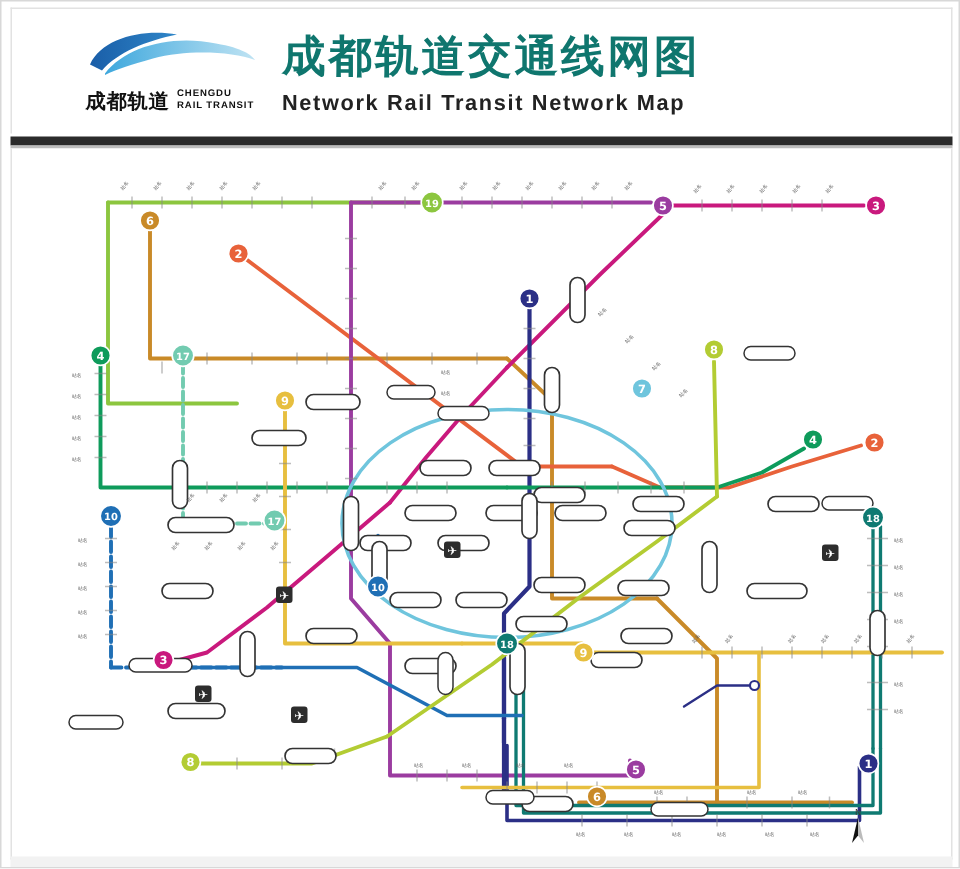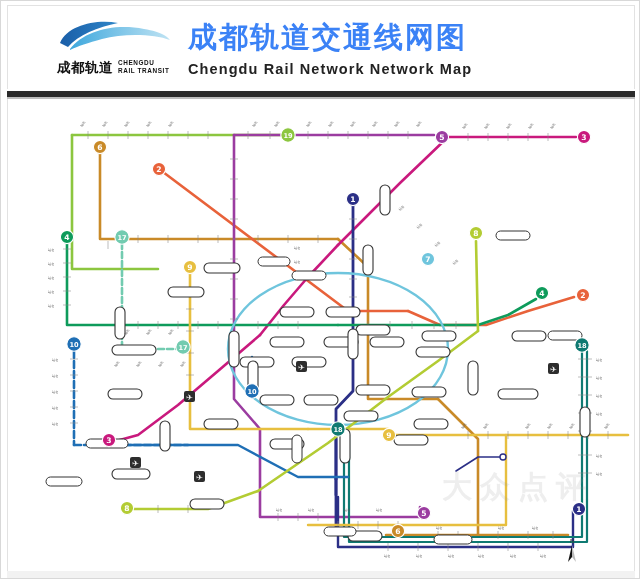--- a/index.html
+++ b/index.html
@@ -10,21 +10,21 @@
   .header{position:absolute;left:6px;top:4px;width:628px;height:84px;background:#fff;
           border-left:1px solid #e2e2e2;border-right:1px solid #e2e2e2;border-top:1px solid #e2e2e2;
           display:flex;align-items:center;box-sizing:border-box;}
   .logo-wrap{position:relative;width:116px;height:62px;margin-left:48px;flex:0 0 auto;}
   .logo-swoosh{position:absolute;left:2px;top:2px;width:112px;height:36px;}
   .logo-cn{position:absolute;left:1px;top:42px;font-size:13.5px;font-weight:bold;color:#111;letter-spacing:.5px;
            font-family:"DejaVu Sans",sans-serif;}
   .logo-en{position:absolute;left:62px;top:42px;line-height:8px;}
   .logo-en div{font-size:6.4px;font-weight:bold;color:#111;letter-spacing:.6px;}
   .title-block{margin-left:16px;}
-  .title-cn{font-size:29px;font-weight:bold;color:#3b82f6;letter-spacing:2px;font-family:"DejaVu Sans",sans-serif;}
+  .title-cn{font-size:29px;font-weight:bold;color:#0f766e;letter-spacing:2px;font-family:"DejaVu Sans",sans-serif;}
   .title-en{font-size:14.5px;font-weight:bold;color:#222;letter-spacing:1.1px;margin-top:3px;}
   .hr-dark{position:absolute;left:6px;top:90px;width:628px;height:6px;background:#2b2b2b;}
   .hr-dark:after{content:"";position:absolute;left:0;top:6px;width:100%;height:2px;background:#bdbdbd;}
 
   
   .mapframe{position:absolute;left:6px;top:98px;width:628px;height:474px;background:#fff;overflow:hidden;
             border-left:1px solid #e2e2e2;border-right:1px solid #e2e2e2;border-bottom:1px solid #e2e2e2;box-sizing:border-box;}
   svg.map{position:absolute;left:0;top:0;width:628px;height:474px;}
 
   
@@ -55,21 +55,21 @@
         <path d="M12,30 C26,12 56,4 86,10 C104,13 110,18 112,21 C96,15 66,14 44,20 C30,24 20,27 12,31 Z" fill="url(#lg2)"></path>
       </svg>
       <div class="logo-cn">成都轨道</div>
       <div class="logo-en">
         <div>CHENGDU</div>
         <div>RAIL TRANSIT</div>
       </div>
     </div>
     <div class="title-block">
       <div class="title-cn">成都轨道交通线网图</div>
-      <div class="title-en">Chengdu Rail Network Network Map</div>
+      <div class="title-en">Network Rail Transit Network Map</div>
     </div>
   </div>
   <div class="hr-dark"></div>
 
   <div class="mapframe">
     <svg class="map" viewBox="0 0 628 474">
       <g fill="none" stroke-linecap="round" stroke-linejoin="round">
 
         <path d="M64,36 L276,36" stroke="#8cc63f" stroke-width="2.6"></path>
         <path d="M64,36 L64,170 L150,170" stroke="#8cc63f" stroke-width="2.6"></path>
@@ -352,21 +352,20 @@
           <text x="390" y="434.9" text-anchor="middle" font-size="7.6" font-weight="bold" fill="#ffffff" font-family="DejaVu Sans, sans-serif">6</text>
           <circle cx="571" cy="410" r="6.6" fill="#2b2f86" stroke="#ffffff" stroke-width="1.1"></circle>
           <text x="571" y="412.9" text-anchor="middle" font-size="7.6" font-weight="bold" fill="#ffffff" font-family="DejaVu Sans, sans-serif">1</text>
         </g>
 
       <g>
         <text x="574" y="536" font-size="5" fill="#333" text-anchor="middle" font-family="DejaVu Sans, sans-serif">N</text>
       </g>
     </svg>
 
-    <div class="wm">大众点评</div>
 
     <svg class="compass" viewBox="0 0 20 30">
       <text x="10" y="7" font-size="5.5" fill="#333" text-anchor="middle" font-family="DejaVu Sans, sans-serif">N</text>
       <path d="M10,9 L6,26 L10,21 Z" fill="#111"></path>
       <path d="M10,9 L14,26 L10,21 Z" fill="#bbb"></path>
     </svg>
   </div>
 
   <div class="botbar"></div>
 </div>

